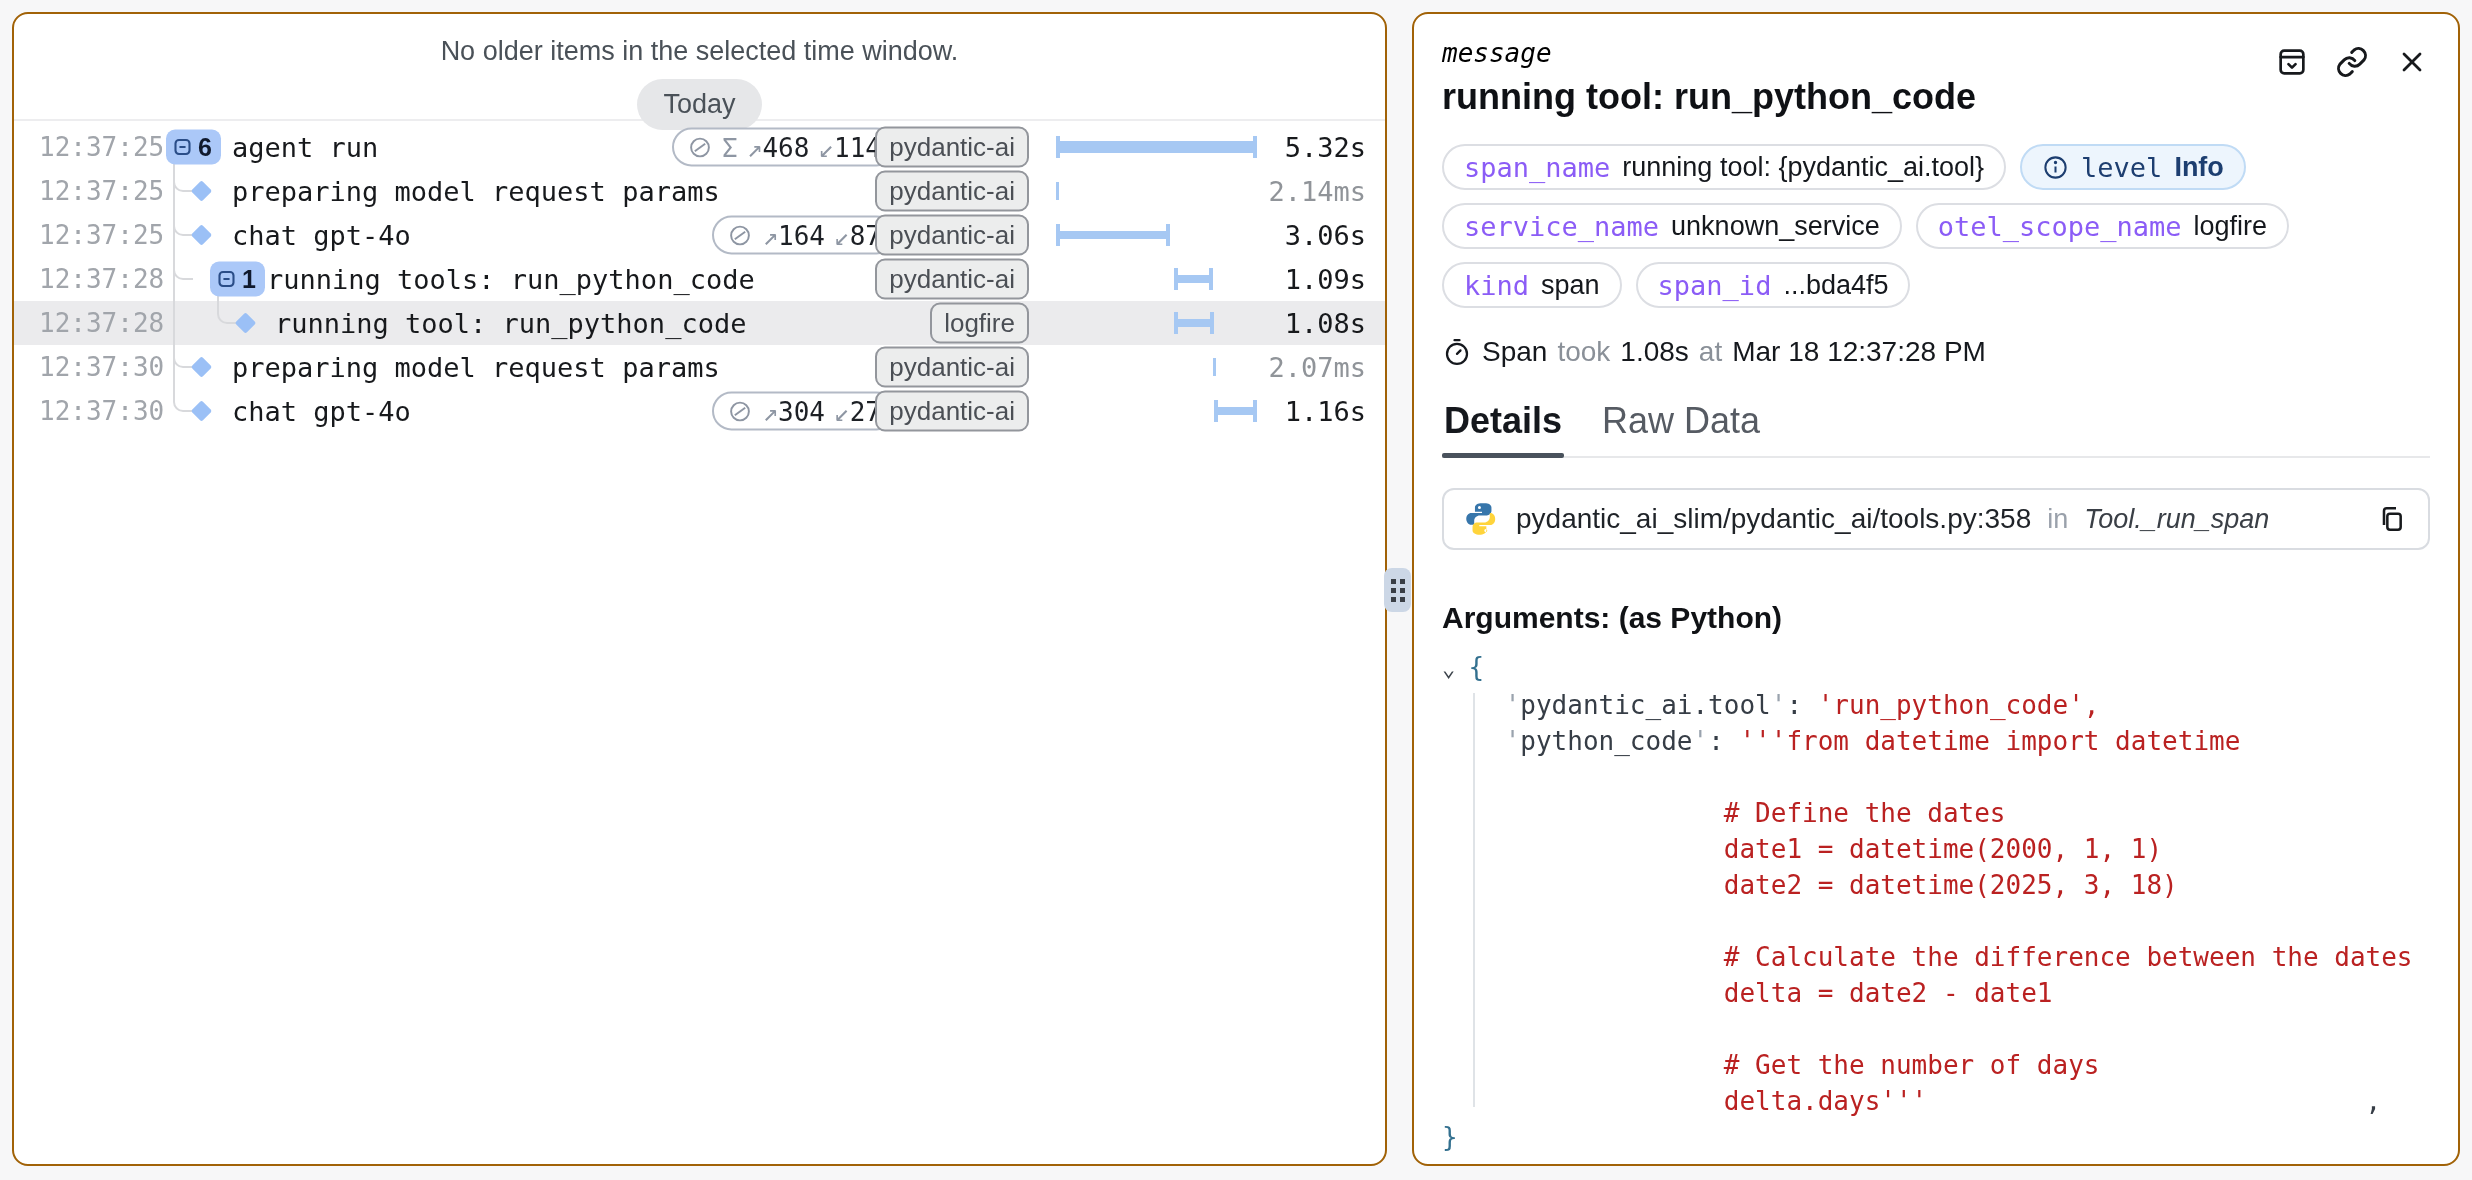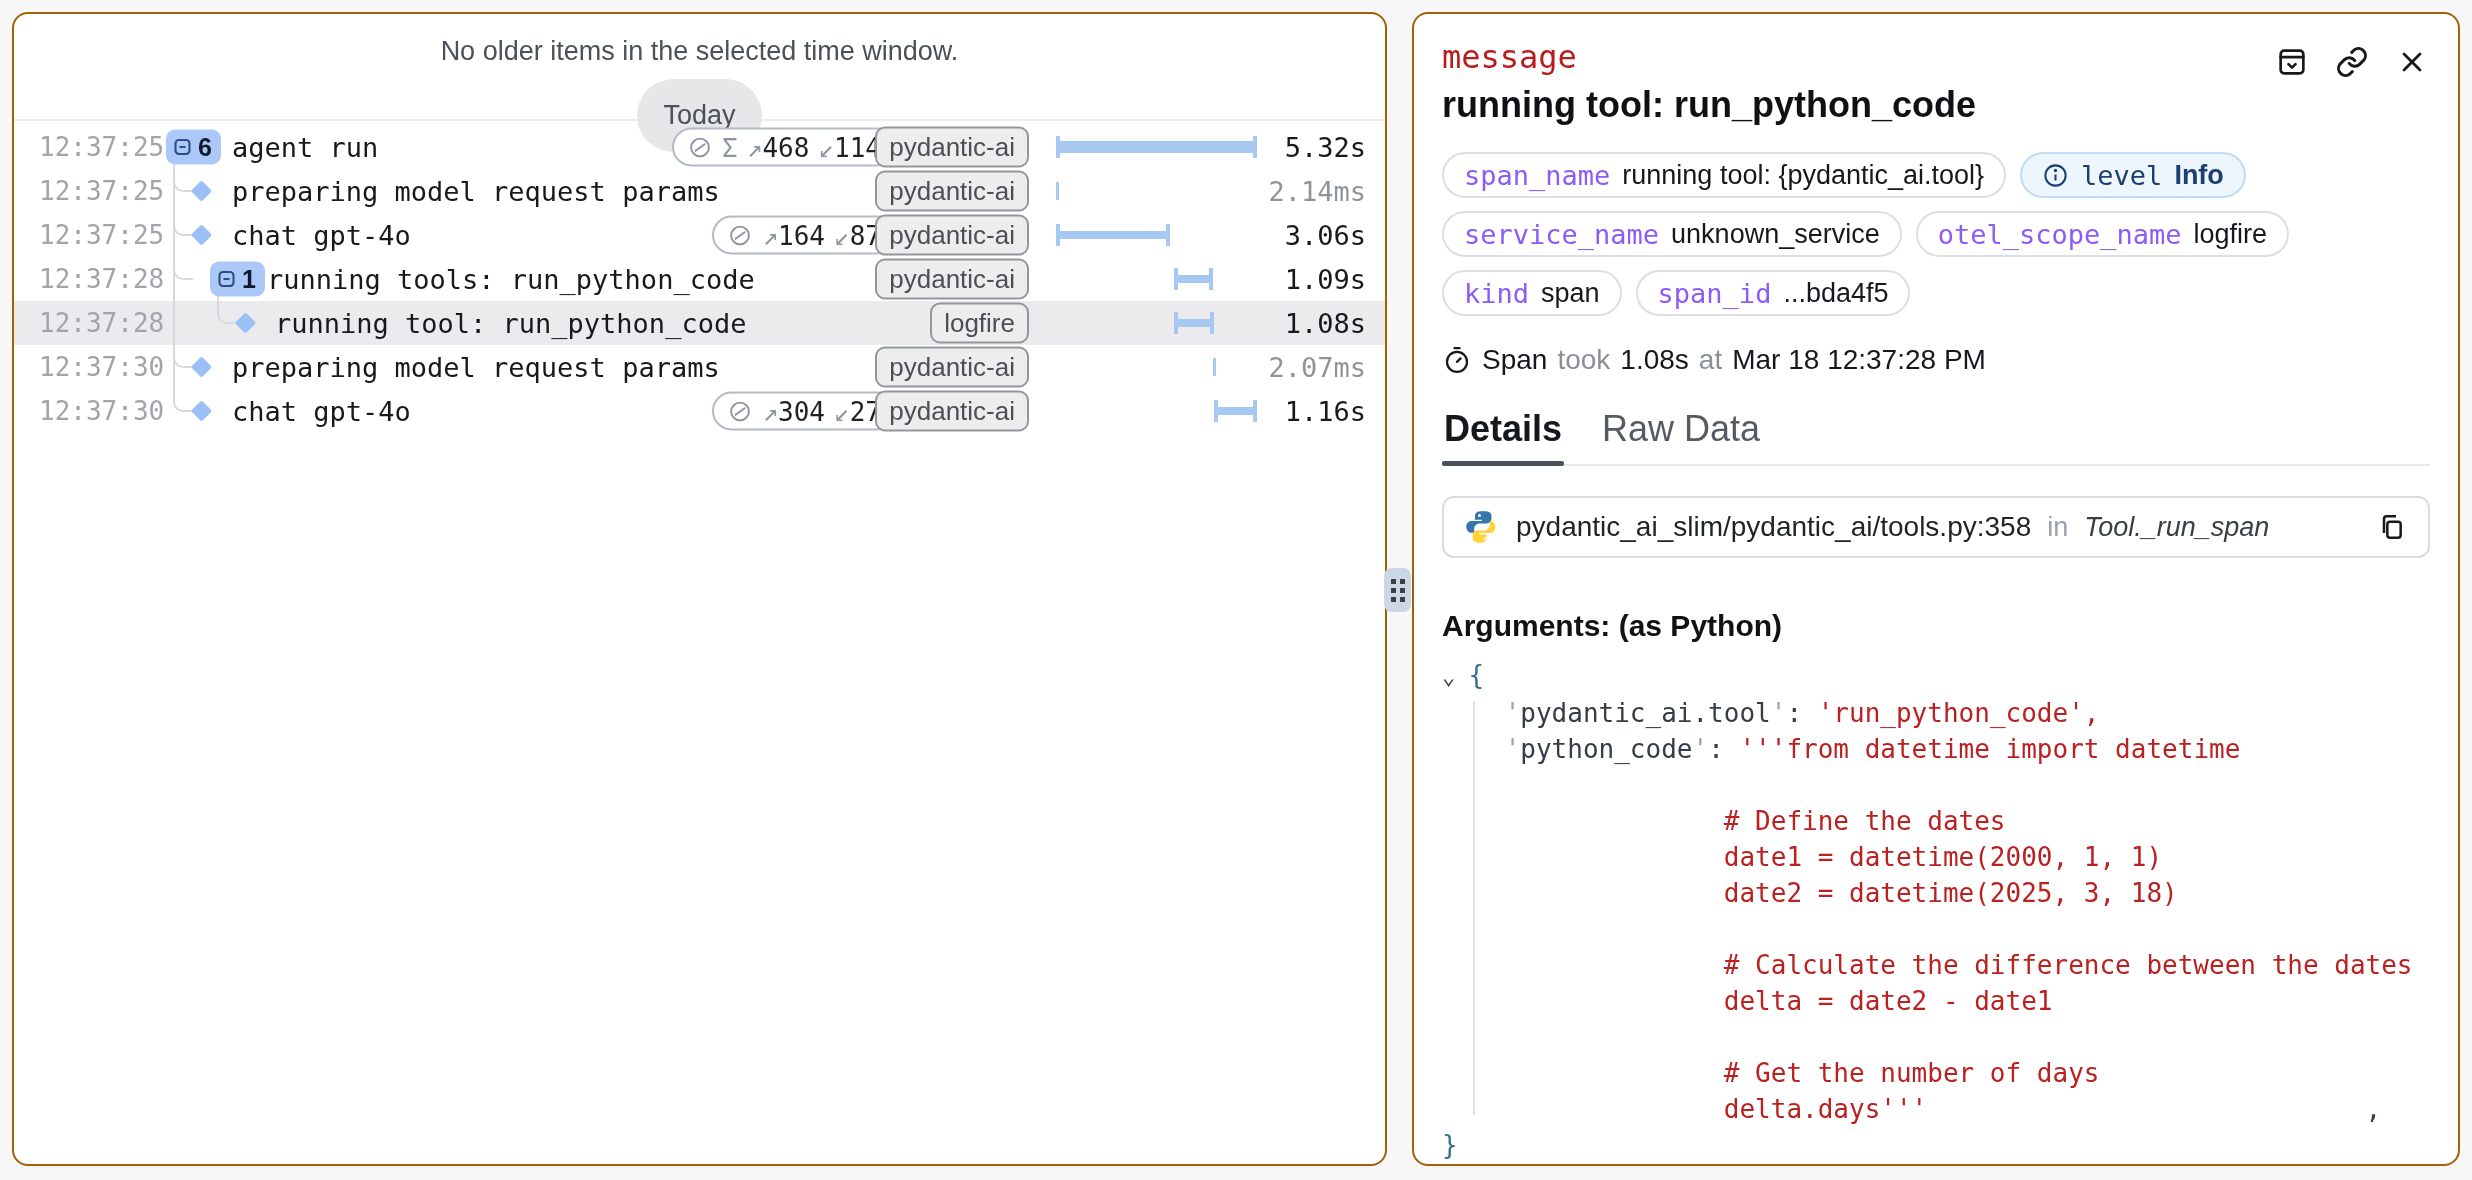--- a/index.html
+++ b/index.html
@@ -9,21 +9,21 @@
 
   
   .card { position:absolute; top:12px; background:#fff; border:2px solid #a16207; border-radius:16px; }
   #left-card  { left:12px;  width:1375px; height:1154px; overflow:hidden; }
   #right-card { left:1412px; width:1048px; height:1154px; overflow:hidden; }
 
   
   .lp-header { height:107px; border-bottom:2px solid #ededef; text-align:center; padding-top:22px; }
   .lp-notice { font-size:27px; color:#4a5158; }
   .today-pill { display:inline-block; margin-top:12px; background:#e6e7e9; color:#4a5158;
-                font-size:27px; padding:21px 26px; border-radius:999px; cursor:pointer; }
+                font-size:27px; padding:10px 26px; border-radius:999px; cursor:pointer; }
 
   
   #rows { padding-top:4px; }
   .trace-row { position:relative; height:44px; width:100%; }
   .trace-row.selected { background:#ebebed; }
   .t-time { position:absolute; left:25px; top:50%; transform:translateY(-50%);
             font-size:26px; color:#a1a5ab; }
   .t-label { position:absolute; top:50%; transform:translateY(-50%);
              font-size:27px; color:#17191c; white-space:pre; }
   .elbow { position:absolute; top:-2px; width:20px; height:25px;
@@ -55,21 +55,21 @@
   
   #divider-grip { position:absolute; left:1384px; top:568px; width:27px; height:44px;
                   background:#ccd7e6; border-radius:8px; cursor:col-resize;
                   display:flex; align-items:center; justify-content:center; }
   #divider-grip .dots { display:grid; grid-template-columns:repeat(2,5px); grid-gap:4px; }
   #divider-grip .dots i { width:5px; height:5px; background:#3a3f46; display:block; }
 
   
   #right-card { padding:24px 28px; }
   .rp-head { display:flex; justify-content:space-between; align-items:flex-start; }
-  .rp-kicker { font-size:32px; color:#b91c1c; }
+  .rp-kicker { font-size:26px; color:#000000;font-style:italic; }
   .rp-title { font-size:36px; font-weight:600; color:#0f1115; margin-top:8px; }
   .rp-icons { display:flex; gap:24px; margin-top:6px; }
   .icon-btn { width:36px; height:36px; cursor:pointer; display:flex; align-items:center; justify-content:center; }
 
   .chip-rows { margin-top:26px; display:flex; flex-direction:column; gap:13px; }
   .chip-row { display:flex; gap:14px; }
   .attr-chip { display:inline-flex; align-items:center; gap:12px; height:46px;
                border:2px solid #dcdee3; border-radius:999px; padding:0 20px; background:#fff; }
   .attr-chip .k { font-size:27px; color:#8b5cf6; font-family:"DejaVu Sans Mono", monospace; }
   .attr-chip .v { font-size:27px; color:#15181d; }

